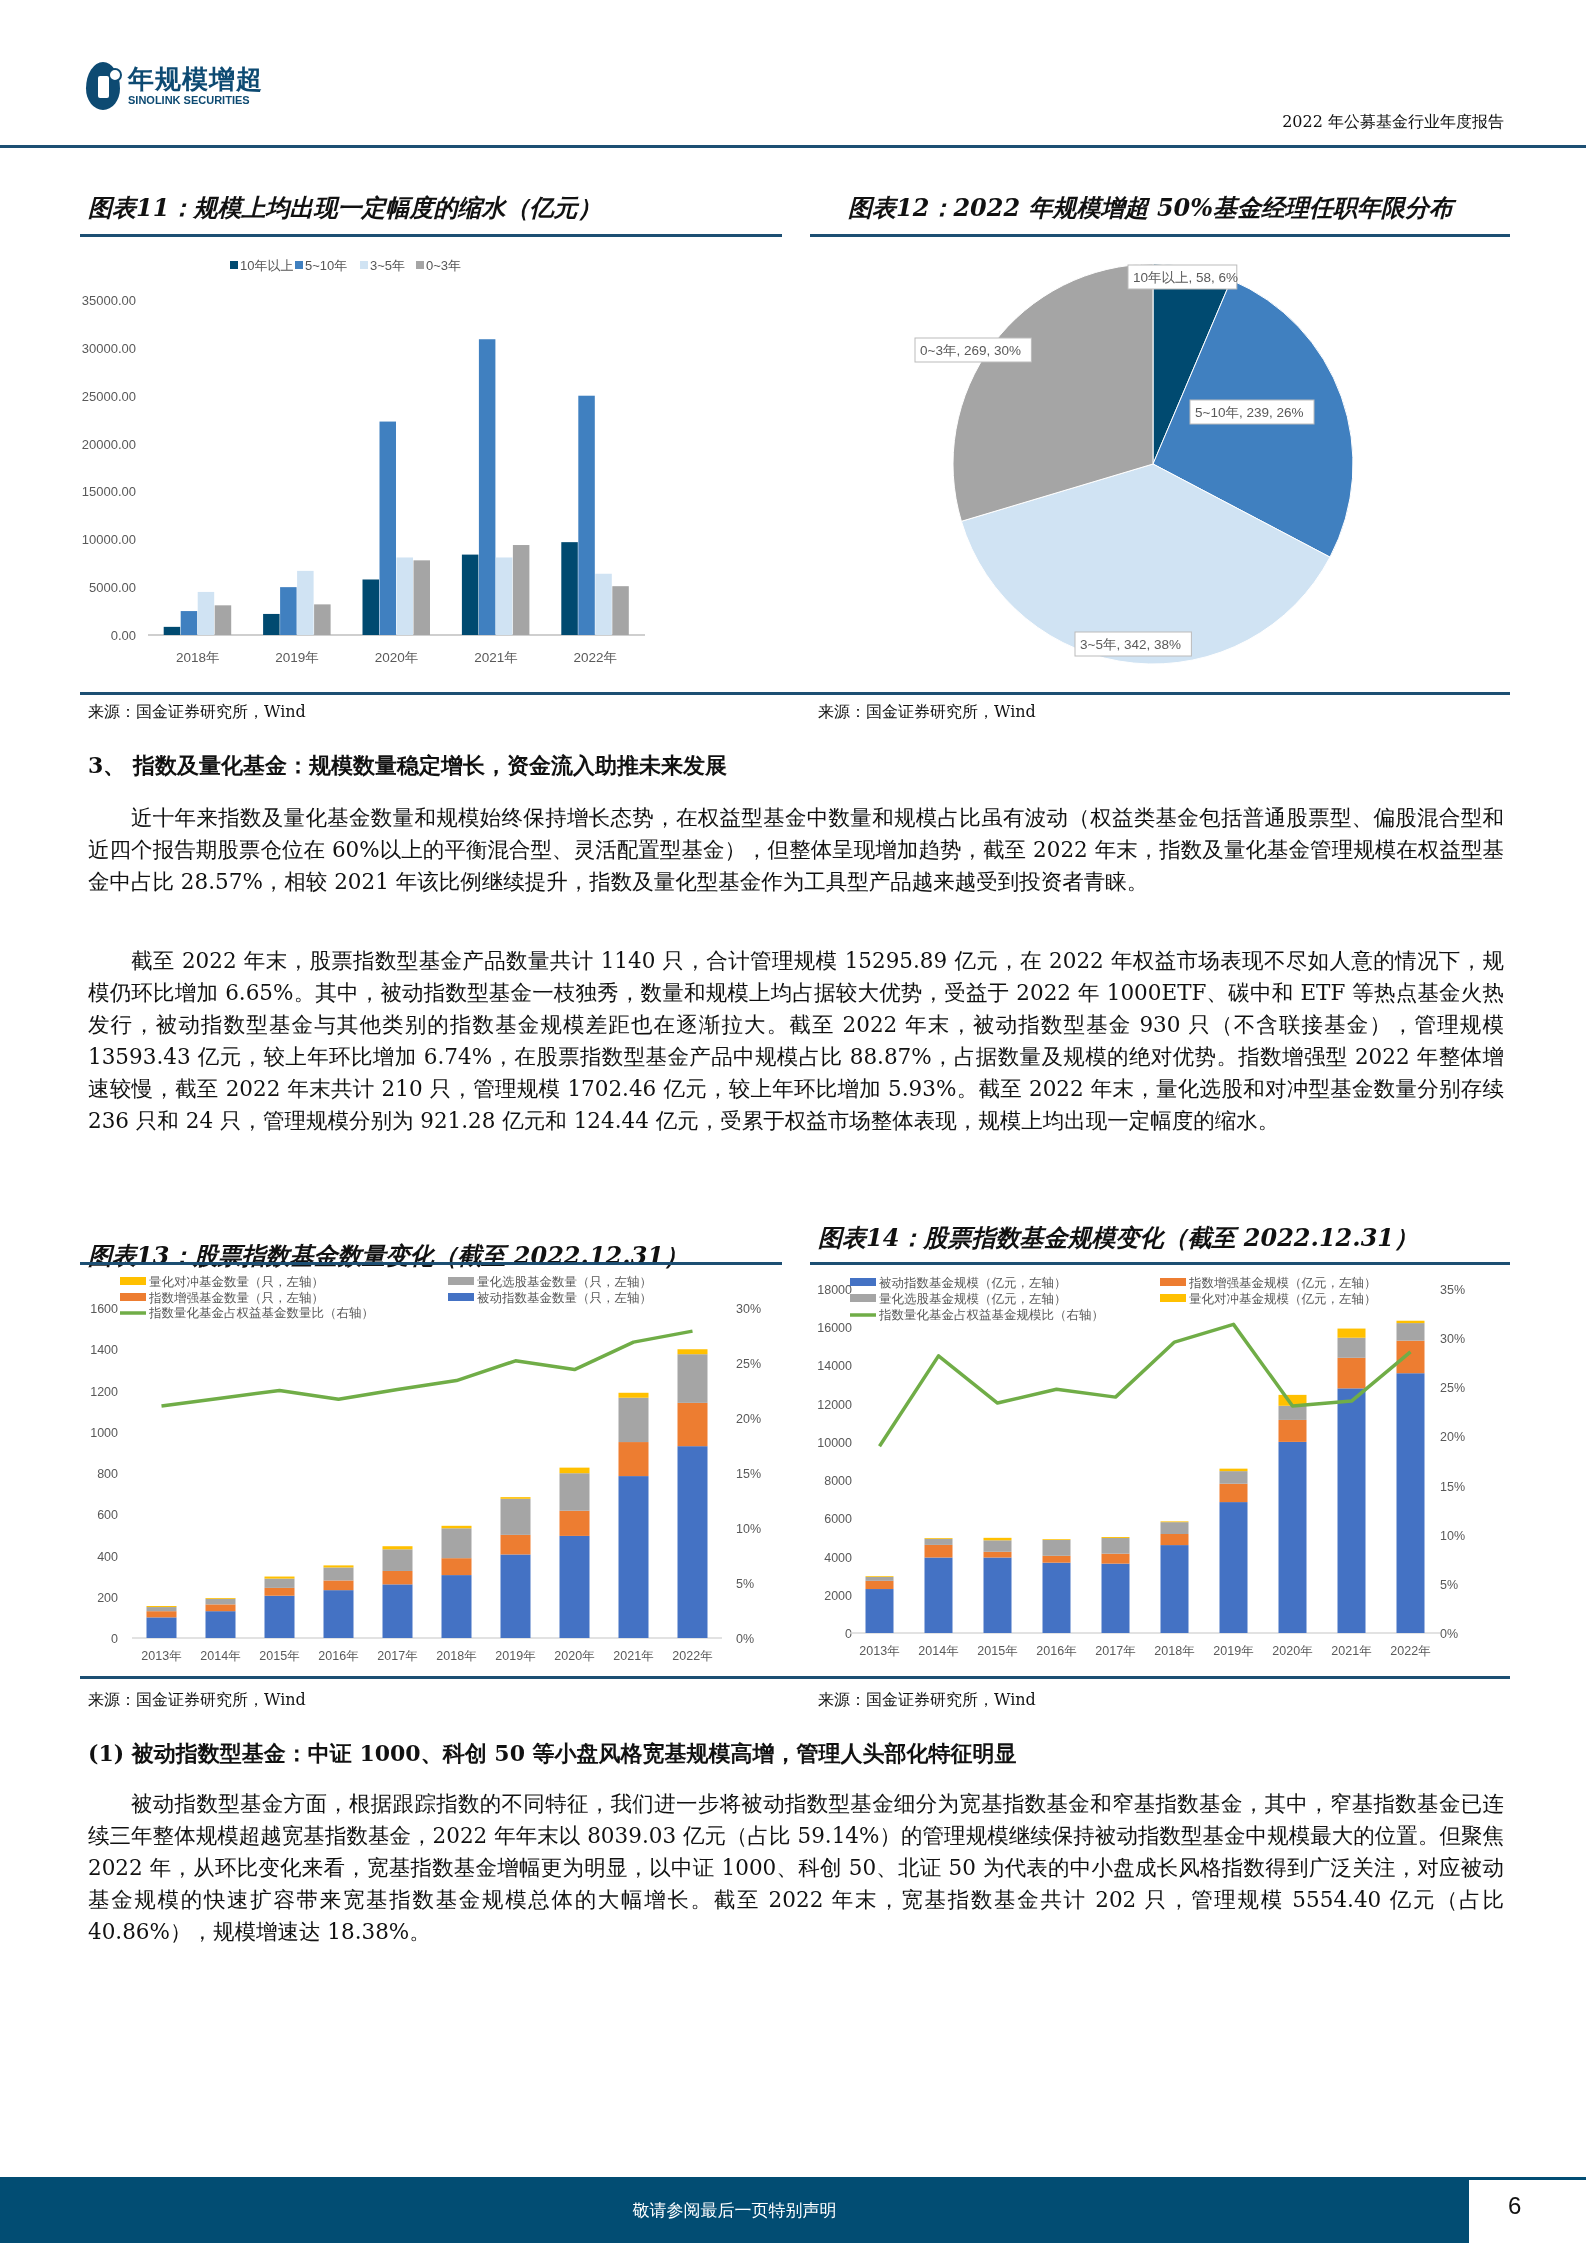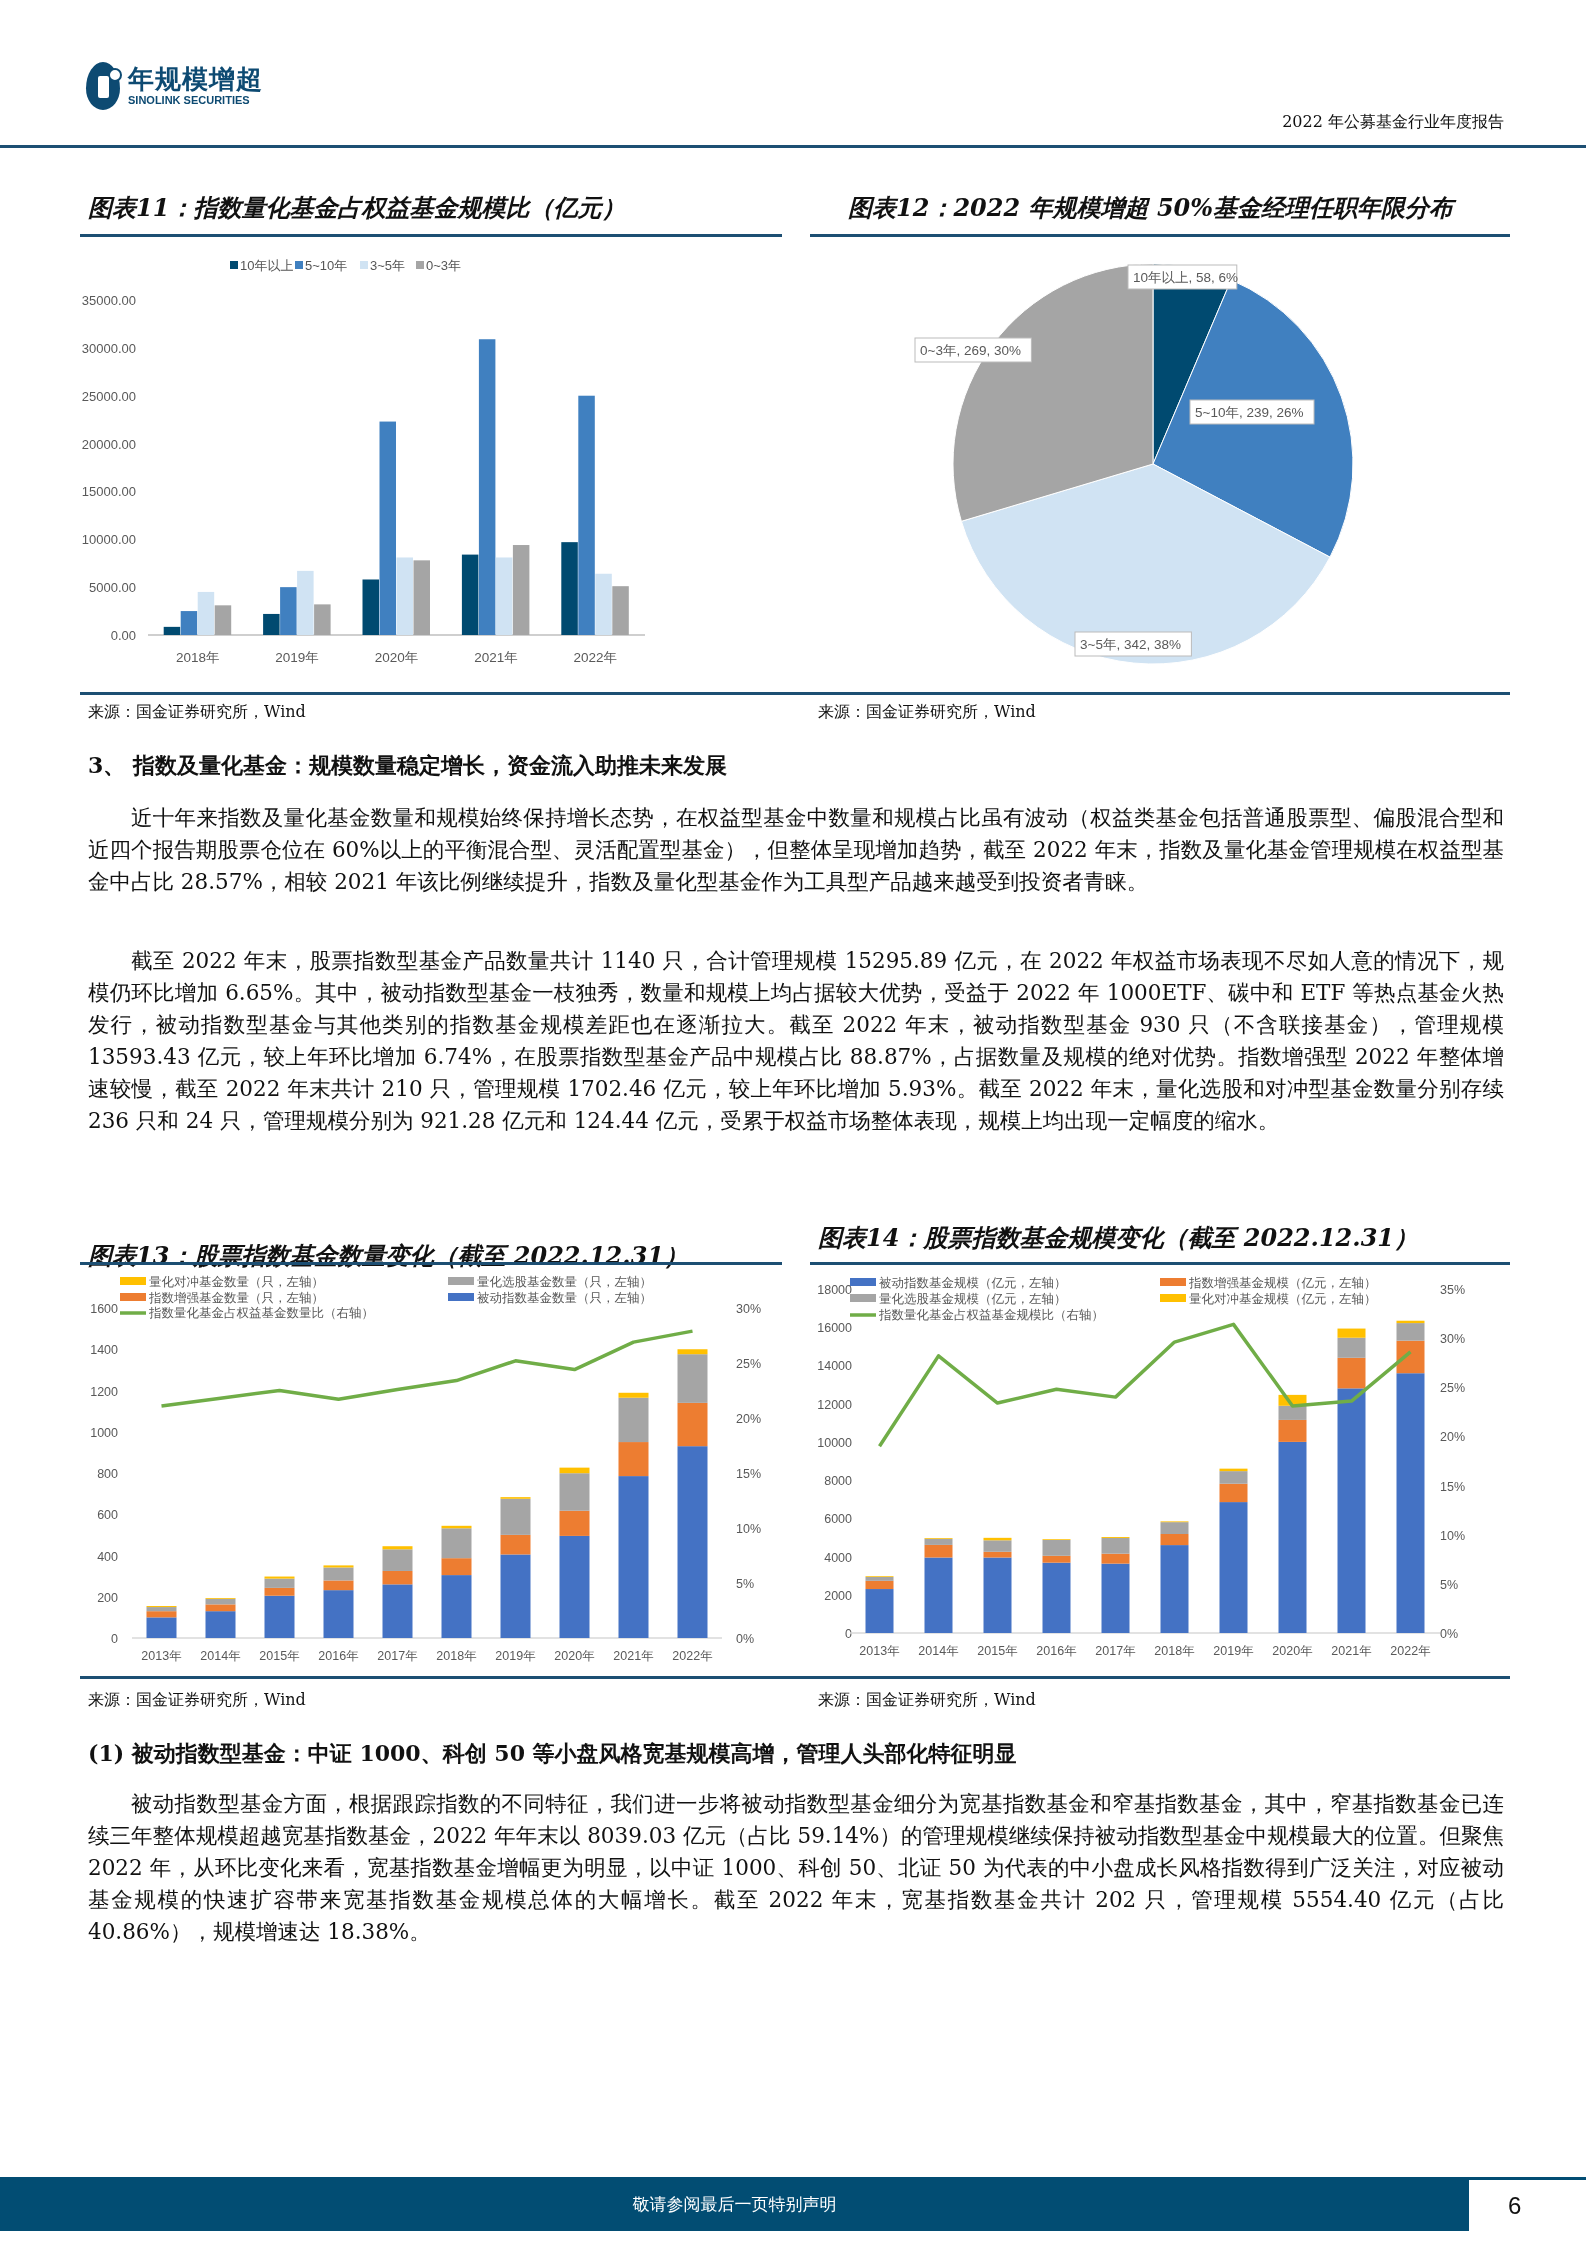--- a/index.html
+++ b/index.html
@@ -12,39 +12,39 @@
   .logo-text{margin-left:8px;color:#0d4a72;}
   .logo-cn{font-size:26px;font-weight:bold;letter-spacing:1px;line-height:28px;}
   .logo-en{font-size:11px;font-weight:bold;line-height:14px;font-family:"Liberation Sans",sans-serif;}
   .hdr-title{right:82px;top:112px;font-size:16px;font-family:"DejaVu Serif",serif;}
   .hdr-line{left:0;right:0;top:145px;height:3px;background:#1d4f73;}
   .fig-title{font-size:24px;font-style:italic;font-weight:bold;font-family:"DejaVu Serif",serif;white-space:nowrap;}
   .rule{height:3px;background:#1d4f73;}
   .src{font-size:16px;font-family:"DejaVu Serif",serif;}
   .h-sec{font-size:22px;font-weight:bold;font-family:"DejaVu Serif",serif;}
   .para{font-size:21.5px;line-height:32px;font-family:"DejaVu Serif",serif;text-align:justify;text-indent:2em;left:88px;width:1416px;}
-  .footer{left:0;top:2177px;width:1469px;height:54px;background:#024d73;color:#fff;font-size:17px;display:flex;align-items:center;justify-content:center;font-family:"DejaVu Serif",serif;}
+  .footer{left:0;top:2177px;width:1469px;height:66px;background:#024d73;color:#fff;font-size:17px;display:flex;align-items:center;justify-content:center;font-family:"DejaVu Serif",serif;}
   .footer-line{left:1469px;top:2177px;width:117px;height:3px;background:#024d73;}
   .page-no{left:1508px;top:2192px;font-size:24px;font-family:"Liberation Sans",sans-serif;}
   svg text{font-family:"Liberation Sans",sans-serif;}
 </style>
 </head>
 <body>
 
 <div class="abs logo">
   <div class="logo-mark"></div>
   <div class="logo-text">
     <div class="logo-cn">年规模增超</div>
     <div class="logo-en">SINOLINK SECURITIES</div>
   </div>
 </div>
 <div class="abs hdr-title">2022 年公募基金行业年度报告</div>
 <div class="abs hdr-line"></div>
 
-<div class="abs fig-title" style="left:88px;top:192px;">图表11：指数量化基金占权益基金规模比（亿元）</div>
+<div class="abs fig-title" style="left:88px;top:192px;">图表11：规模上均出现一定幅度的缩水（亿元）</div>
 <div class="abs rule" style="left:80px;top:234px;width:702px;"></div>
 <svg class="abs" id="fig11" style="left:80px;top:240px;" width="702" height="448">
     <rect x="150" y="21" width="8" height="8" fill="#004a70"></rect>
     <text x="160" y="30" font-size="13" fill="#555">10年以上</text>
     <rect x="215" y="21" width="8" height="8" fill="#4080c0"></rect>
     <text x="225" y="30" font-size="13" fill="#555">5~10年</text>
     <rect x="280" y="21" width="8" height="8" fill="#d0e3f3"></rect>
     <text x="290" y="30" font-size="13" fill="#555">3~5年</text>
     <rect x="336" y="21" width="8" height="8" fill="#a5a5a5"></rect>
     <text x="346" y="30" font-size="13" fill="#555">0~3年</text>

